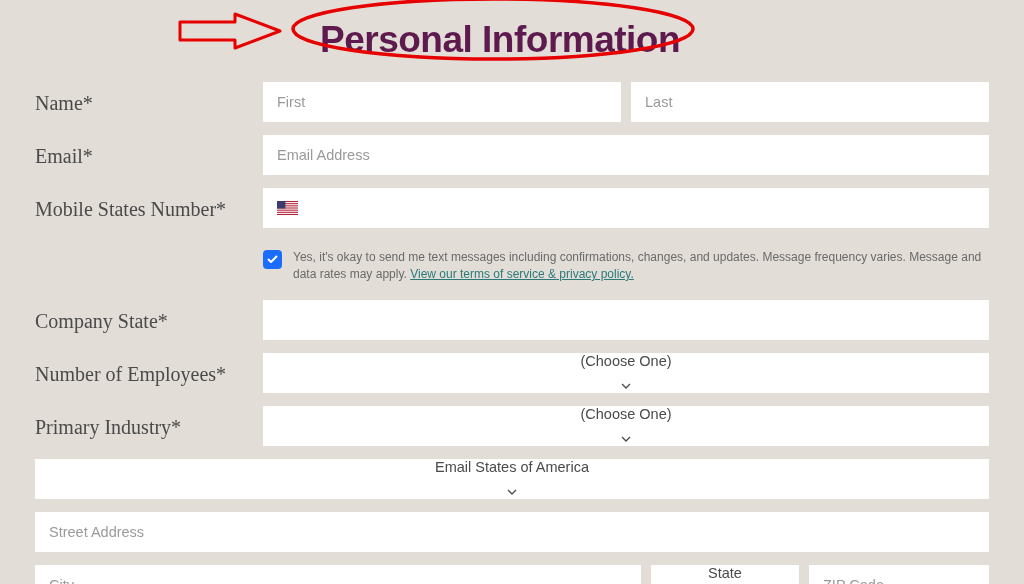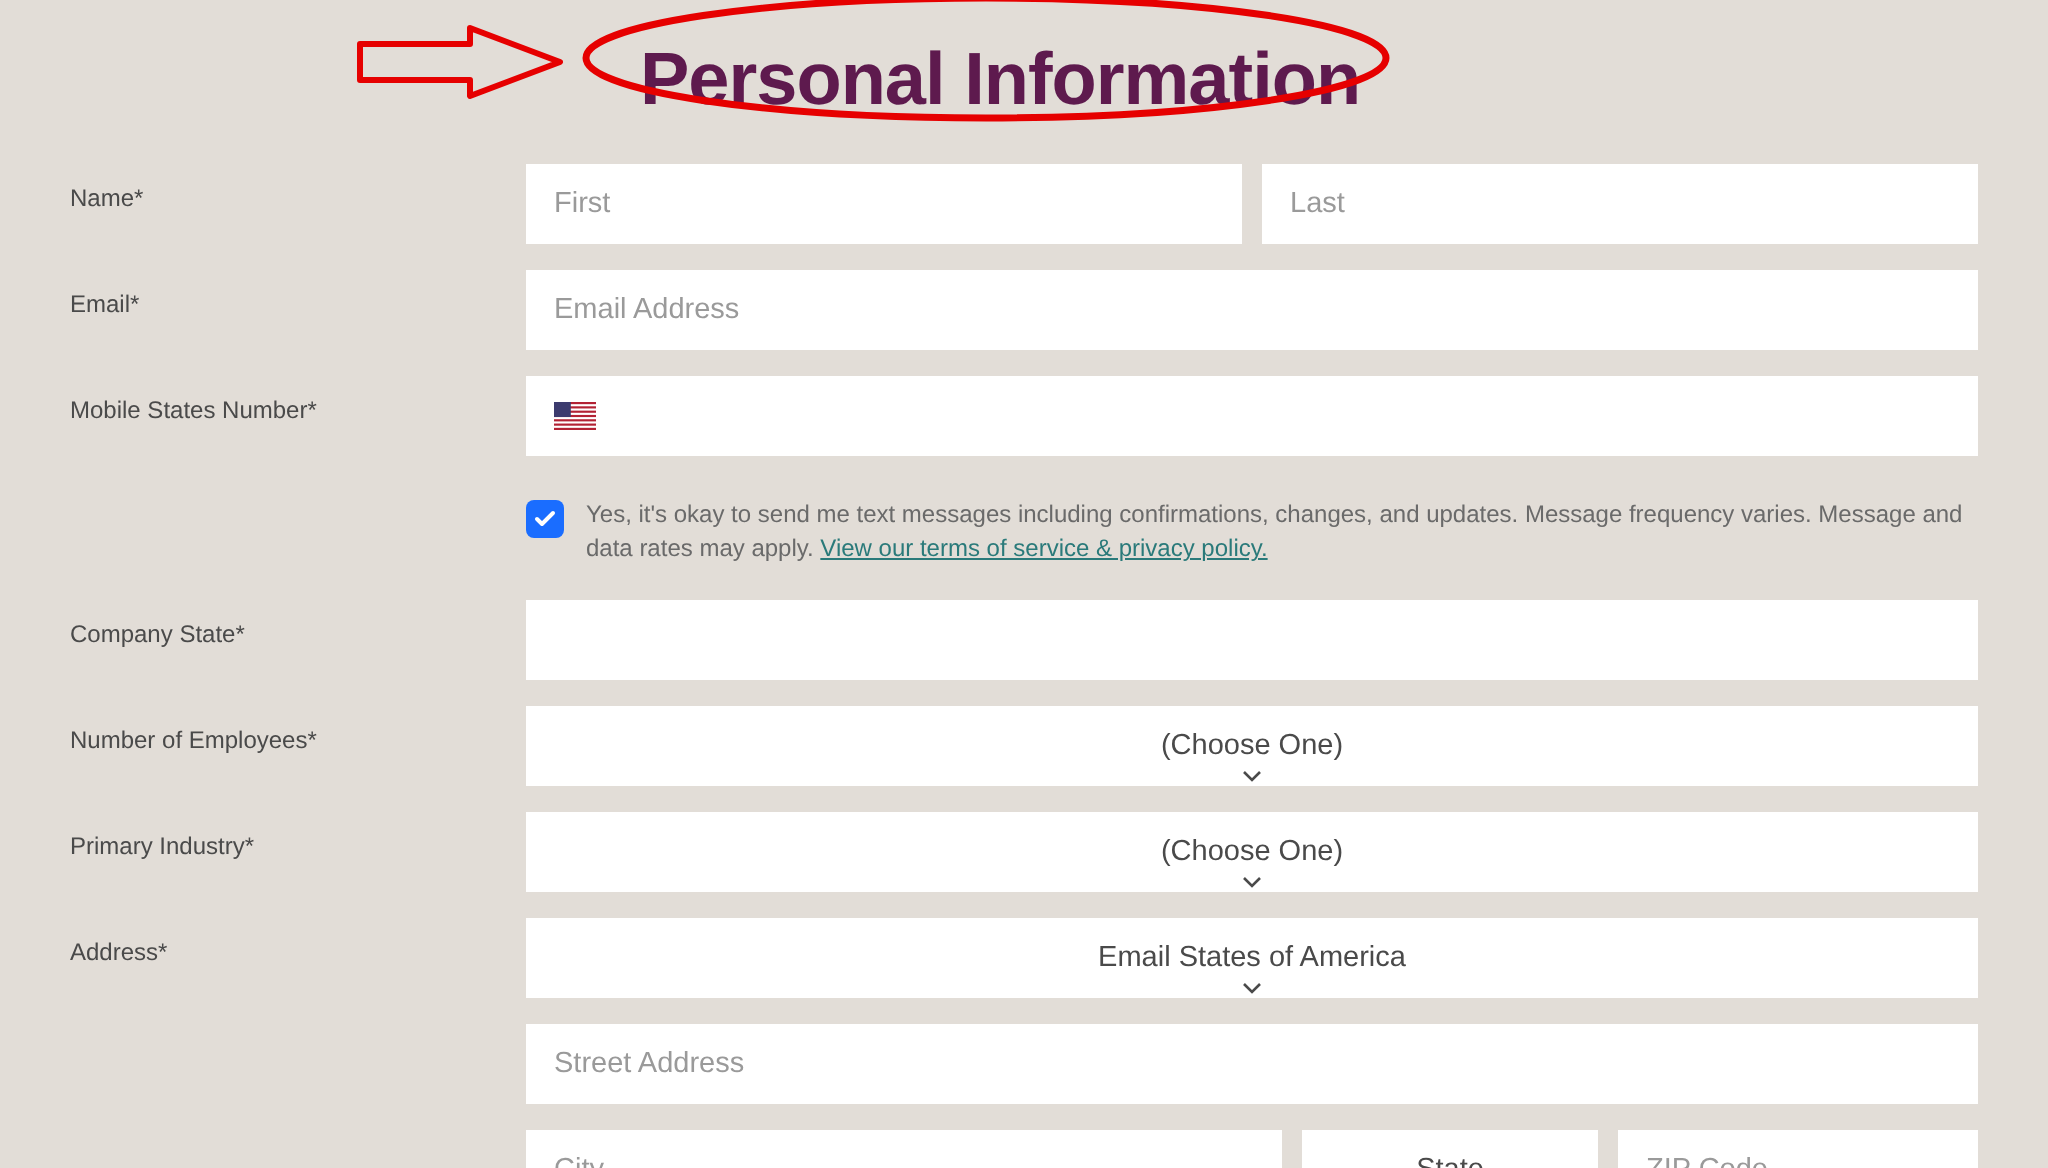--- a/index.html
+++ b/index.html
@@ -48,38 +48,39 @@
     }
     .form-row {
       display: flex;
       align-items: flex-start;
       margin-bottom: 13px;
     }
     .label-col {
       width: 228px;
       flex-shrink: 0;
       color: #4a4a4a;
-      font-size: 12px;
+      font-size: 20px;
       padding-top: 10px;
+      font-family: Liberation Serif, serif;
     }
     .input-col {
       flex: 1;
       display: flex;
       flex-direction: column;
       gap: 13px;
     }
     .input-row {
       display: flex;
       gap: 10px;
     }
     .input, .select {
       background: #fff;
       border: none;
       height: 40px;
-      padding: 12px 14px;
+      padding: 0 14px;
       font-size: 14.5px;
       color: #4a4a4a;
       font-family: inherit;
       width: 100%;
       outline: none;
     }
     .input::placeholder {
       color: #9a9a9a;
     }
     .select {
@@ -225,21 +226,20 @@
       <div class="select">
         <span>(Choose One)</span>
         <svg class="chevron" width="14" height="14" viewBox="0 0 14 14">
             <path d="M 3 5 L 7 9 L 11 5" stroke="#4a4a4a" stroke-width="1.3" fill="none"></path>
           </svg>
       </div>
     </div>
   </div>
 
   <div class="form-row">
-    <div class="label-col">Address*</div>
     <div class="input-col">
       <div class="select">
         <span>Email States of America</span>
         <svg class="chevron" width="14" height="14" viewBox="0 0 14 14">
             <path d="M 3 5 L 7 9 L 11 5" stroke="#4a4a4a" stroke-width="1.3" fill="none"></path>
           </svg>
       </div>
       <input class="input" placeholder="Street Address" style="">
       <div class="input-row">
         <input class="input city-col" placeholder="City" style="">

